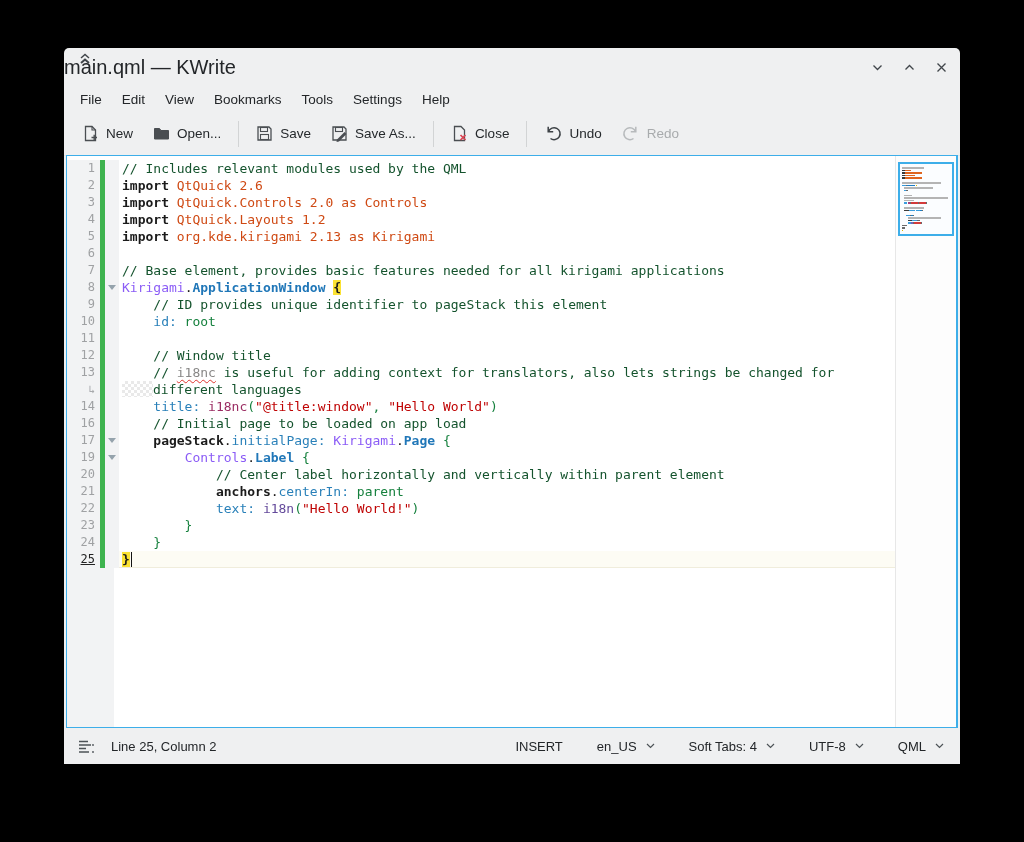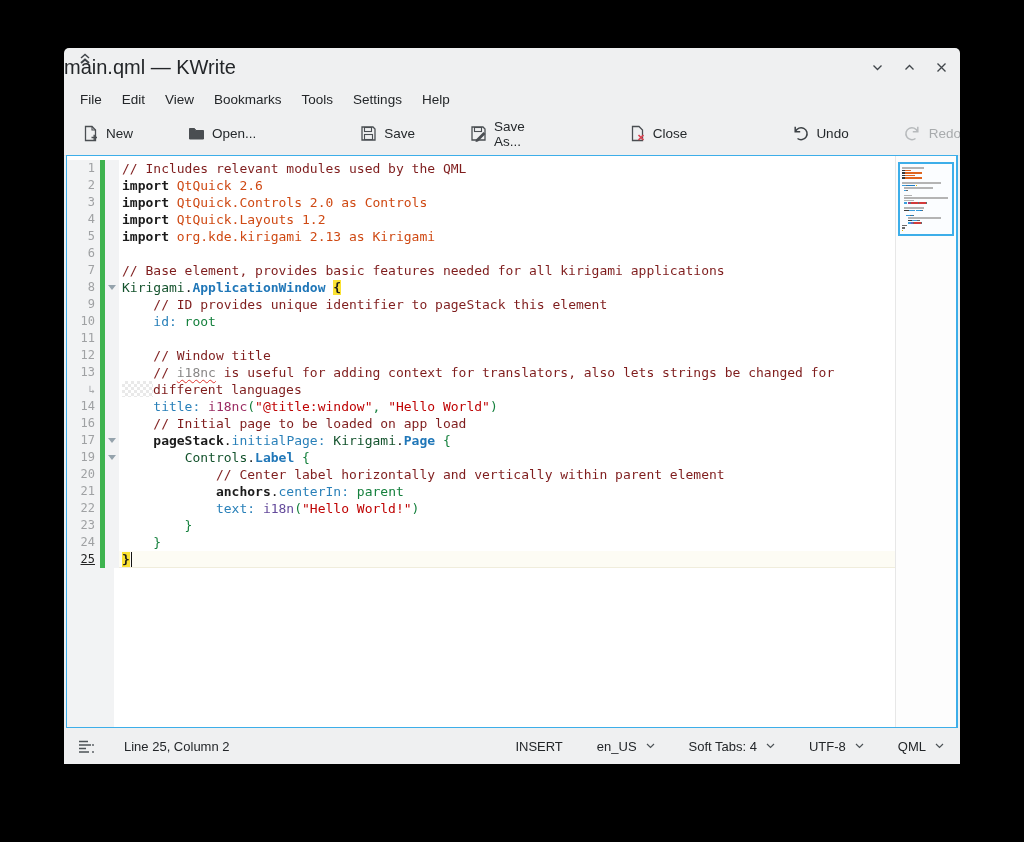--- a/index.html
+++ b/index.html
@@ -9,21 +9,21 @@
   
   .titlebar{height:38px;display:flex;align-items:center;position:relative;}
   .tb-left{position:absolute;left:10px;top:0;height:38px;display:flex;align-items:center;}
   .tb-title{flex:1;text-align:left;font-size:20px;color:#232629;}
   .tb-right{position:absolute;right:8px;top:0;height:38px;display:flex;align-items:center;gap:10px;}
   .winbtn{width:22px;height:22px;display:flex;align-items:center;justify-content:center;cursor:default;}
   
   .menubar{height:26px;display:flex;align-items:center;padding-left:6px;}
   .menu-item{padding:3px 10px;font-size:13.5px;color:#232629;border-radius:3px;}
   
-  .toolbar{height:43px;display:flex;align-items:center;padding-left:8px;border-bottom:1px solid #e2e4e5;gap:35px;}
+  .toolbar{height:43px;display:flex;align-items:center;padding-left:8px;border-bottom:1px solid #e2e4e5;}
   .tool-btn{display:flex;align-items:center;gap:7px;padding:7px 10px;border-radius:3px;font-size:13.5px;color:#25292c;}
   .tool-btn.disabled{color:#a8abad;}
   .tool-sep{width:1px;height:26px;background:#d2d4d5;margin:0 7px;}
   
   .editor{position:absolute;left:2px;right:2px;top:107px;bottom:36px;background:#ffffff;
     border:1px solid #3daee9;border-right-width:2px;display:flex;overflow:hidden;}
   .code-col{flex:1;position:relative;overflow:hidden;display:flex;flex-direction:column;padding-top:4px;
     font-family:"DejaVu Sans Mono",monospace;font-size:13px;line-height:17px;}
   .row{display:flex;height:17px;flex:0 0 17px;}
   .cell-num{width:28px;flex:0 0 28px;background:#f2f3f4;color:#9fa1a3;text-align:right;padding-right:5px;
@@ -31,25 +31,25 @@
   .cell-num.cur{color:#232323;text-decoration:underline;}
   .cell-green{width:5px;flex:0 0 5px;background:#f2f3f4;}
   .cell-green.on{background:#3eb34f;}
   .cell-fold{width:14px;flex:0 0 14px;background:#f2f3f4;display:flex;align-items:center;justify-content:center;}
   .tri{width:0;height:0;border-left:4px solid transparent;border-right:4px solid transparent;border-top:5px solid #95a3ac;}
   .cell-txt{flex:1;white-space:pre;padding-left:3px;color:#1f1c1b;}
   .row.current .cell-txt{background:#fdfcf4;border-bottom:1px solid #f0eddc;}
   .filler{flex:1;display:flex;}
   .filler .gut{width:47px;flex:0 0 47px;background:#f2f3f4;}
   
-  .cm{color:#7f1d1d}.cmsp{color:#898887;text-decoration:underline;text-decoration-style:wavy;
+  .cm{color:#14532d}.cmsp{color:#898887;text-decoration:underline;text-decoration-style:wavy;
      text-decoration-color:#e0342f;text-decoration-thickness:1px;text-underline-offset:2px;}
   .kw{color:#1b1b1b;font-weight:bold}
   .mod{color:#cf4913}
-  .ns{color:#14532d}
+  .ns{color:#8b5cf6}
   .cls{color:#2077b8;font-weight:bold}
   .prop{color:#2980b9}
   .pl{color:#15803d}
   .str{color:#bf0303}
   .fnc{color:#9b2d63}
   .fn{color:#644a9b}
   .dot{color:#1f1c1b}
   .by{background:#fbe232;color:#1b1b1b;font-weight:bold}
   .chk{display:inline-block;width:31px;height:16px;vertical-align:top;
     background-image:linear-gradient(45deg,#e9e9e9 25%,transparent 25%,transparent 75%,#e9e9e9 75%),
@@ -57,21 +57,21 @@
     background-size:6px 6px;background-position:0 0,3px 3px;}
   .cursor{display:inline-block;width:1.5px;height:15px;background:#141414;vertical-align:-3px;margin-left:1px;}
   
   .minimap{width:60px;flex:0 0 60px;background:#fdfdfd;border-left:1px solid #e7e7e7;position:relative;}
   .mm-view{position:absolute;left:2px;top:6px;width:48px;border:2px solid #3daee9;background:#fbfdff;padding:3px 2px 2px 2px;}
   .mm-row{height:1.5px;margin-bottom:1px;white-space:nowrap;font-size:0;}
   .mm-seg{display:inline-block;height:1.5px;vertical-align:top;}
   
   .statusbar{position:absolute;left:0;right:0;bottom:0;height:36px;background:#eff0f1;display:flex;
     align-items:center;padding:0 14px;font-size:13px;color:#232629;}
-  .sb-left{display:flex;align-items:center;gap:29px;}
+  .sb-left{display:flex;align-items:center;gap:16px;}
   .sb-right{margin-left:auto;display:flex;align-items:center;gap:30px;}
   .sb-item{display:flex;align-items:center;gap:9px;padding:4px 2px;border-radius:3px;}
   svg{display:block;}
 </style>
 </head>
 <body>
 
 <div class="window">
 
   <div class="titlebar">

